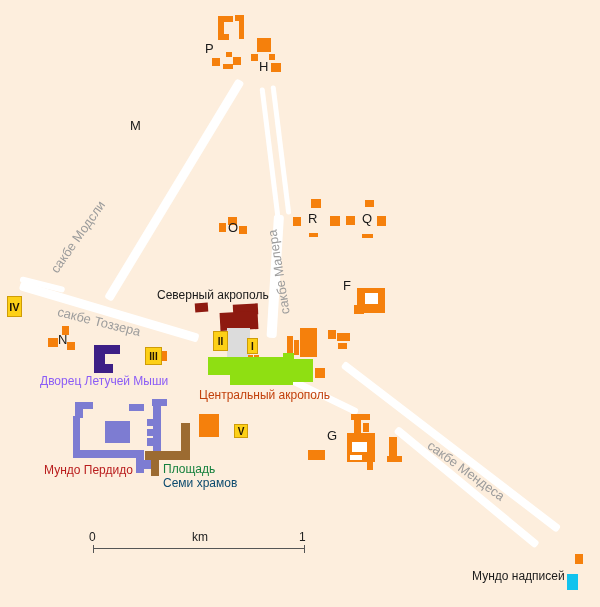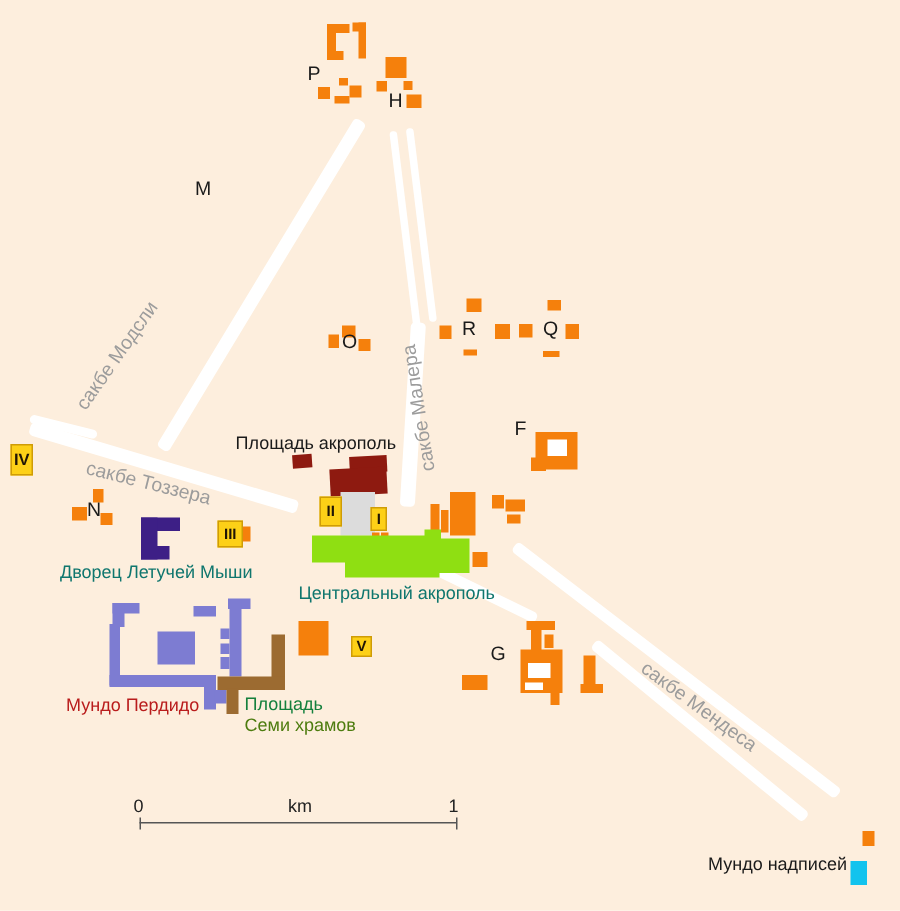--- a/index.html
+++ b/index.html
@@ -121,26 +121,26 @@
     <div class="temple" style="left: 234px; top: 424px; width: 14px; height: 14px; background: rgb(253, 208, 23); border: 1px solid rgb(207, 156, 6); box-sizing: border-box; font-size: 10px;">V</div>
     <div class="lbl letter" style="left: 205px; top: 42px; color: rgb(26, 26, 26);">P</div>
     <div class="lbl letter" style="left: 259px; top: 60px; color: rgb(26, 26, 26);">H</div>
     <div class="lbl letter" style="left: 130px; top: 119px; color: rgb(26, 26, 26);">M</div>
     <div class="lbl letter" style="left: 228px; top: 221px; color: rgb(26, 26, 26);">O</div>
     <div class="lbl letter" style="left: 308px; top: 212px; color: rgb(26, 26, 26);">R</div>
     <div class="lbl letter" style="left: 362px; top: 212px; color: rgb(26, 26, 26);">Q</div>
     <div class="lbl letter" style="left: 343px; top: 279px; color: rgb(26, 26, 26);">F</div>
     <div class="lbl letter" style="left: 58px; top: 333px; color: rgb(26, 26, 26);">N</div>
     <div class="lbl letter" style="left: 327px; top: 429px; color: rgb(26, 26, 26);">G</div>
-    <div class="lbl name-label" style="left: 157px; top: 289px; color: rgb(26, 26, 26);">Площадь акрополь</div>
-    <div class="lbl name-label" style="left: 199px; top: 389px; color: #0f766e;">Центральный акрополь</div>
-    <div class="lbl name-label" style="left: 40px; top: 375px; color: #0f766e;">Дворец Летучей Мыши</div>
+    <div class="lbl name-label" style="left: 157px; top: 289px; color: rgb(26, 26, 26);">Северный акрополь</div>
+    <div class="lbl name-label" style="left: 199px; top: 389px; color: #c2410c;">Центральный акрополь</div>
+    <div class="lbl name-label" style="left: 40px; top: 375px; color: #8b5cf6;">Дворец Летучей Мыши</div>
     <div class="lbl name-label" style="left: 44px; top: 464px; color: #b91c1c;">Мундо Пердидо</div>
     <div class="lbl name-label" style="left: 163px; top: 463px; color: #15803d;">Площадь</div>
-    <div class="lbl name-label" style="left: 163px; top: 477px; color: #4d7c0f;">Семи храмов</div>
+    <div class="lbl name-label" style="left: 163px; top: 477px; color: #0c4a6e;">Семи храмов</div>
     <div class="lbl name-label" style="left: 472px; top: 570px; color: rgb(26, 26, 26);">Мундо надписей</div>
     <div class="lbl road-label" style="left: 78px; top: 237px; color: rgb(156, 156, 156); transform: translate(-50%, -50%) rotate(-55deg);">сакбе Модсли</div>
     <div class="lbl road-label" style="left: 99px; top: 322px; color: rgb(156, 156, 156); transform: translate(-50%, -50%) rotate(14deg);">сакбе Тоззера</div>
     <div class="lbl road-label" style="left: 279px; top: 272px; color: rgb(156, 156, 156); transform: translate(-50%, -50%) rotate(-99deg);">сакбе Малера</div>
     <div class="lbl road-label" style="left: 466px; top: 471px; color: rgb(156, 156, 156); transform: translate(-50%, -50%) rotate(36deg);">сакбе Мендеса</div>
     <div class="scale-line" style="left: 93px; top: 548px; width: 211px; height: 1.4px;"></div>
     <div class="scale-tick" style="left: 93px; top: 545px; width: 1.4px; height: 8px;"></div>
     <div class="scale-tick" style="left: 304px; top: 545px; width: 1.4px; height: 8px;"></div>
     <div class="scale-num" style="left: 89px; top: 530px;">0</div>
     <div class="scale-num" style="left: 192px; top: 530px;">km</div>

